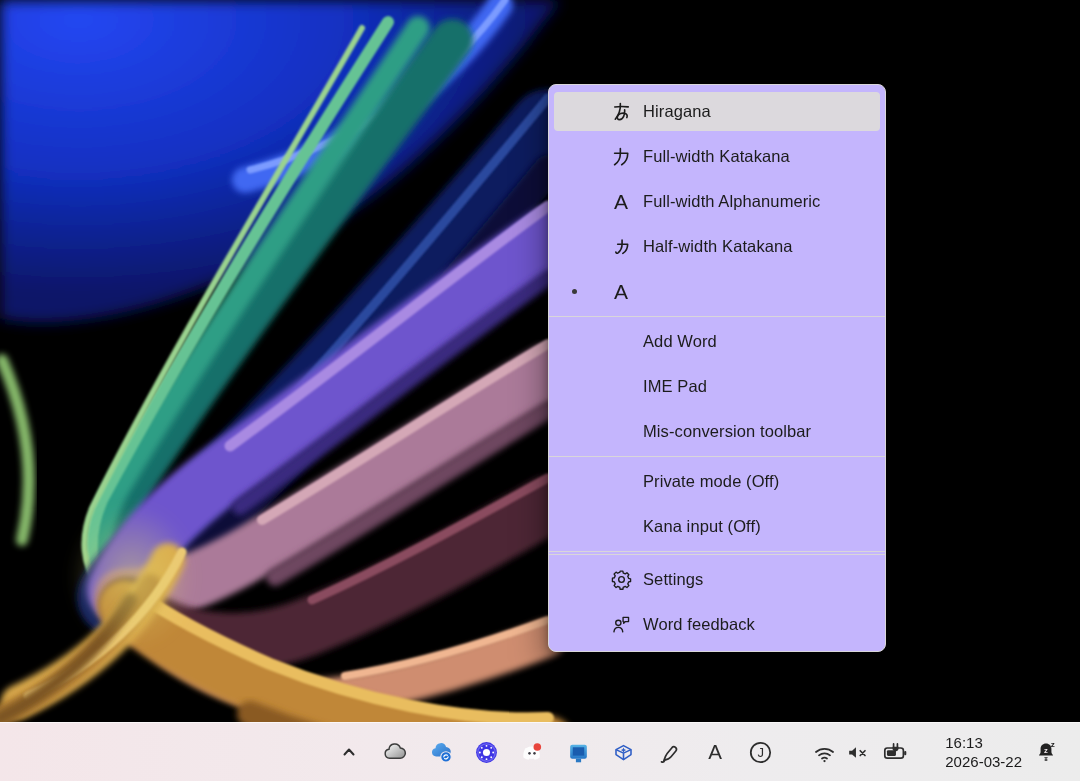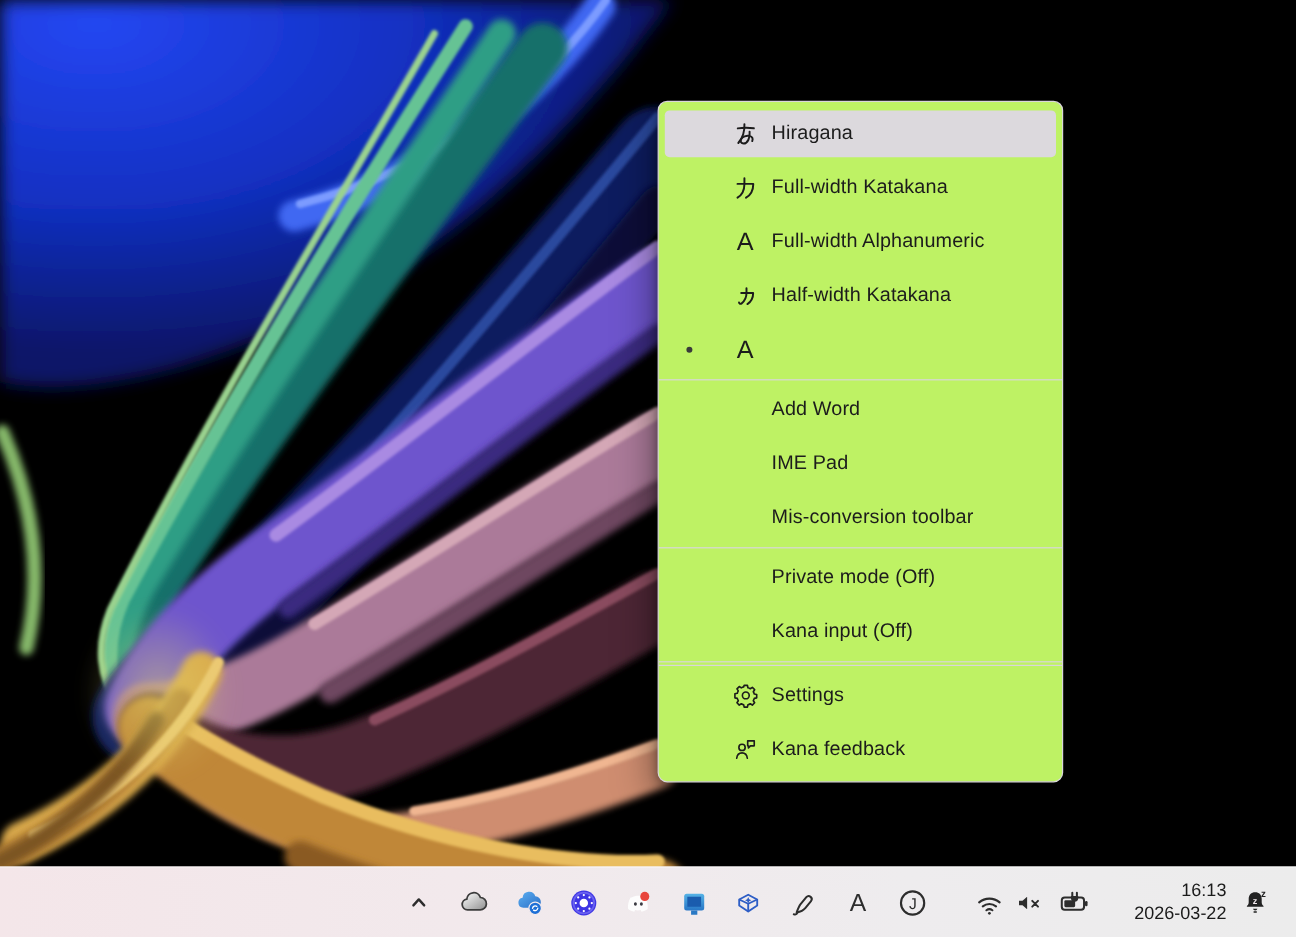--- a/index.html
+++ b/index.html
@@ -1,40 +1,40 @@
 <!DOCTYPE html>
 <html><head>
 <meta charset="utf-8">
 <style>
   html,body{margin:0;padding:0;background:#000;}
   .screen{position:relative;width:1080px;height:781px;overflow:hidden;background:#000;
           font-family:"Liberation Sans","DejaVu Sans",sans-serif;}
   .wallpaper{position:absolute;inset:0;}
   
   .ime-menu{position:absolute;left:548px;top:84px;width:338px;box-sizing:border-box;
-            background:#bef264;border:1px solid #d9d6da;border-radius:8px;padding:4px 0;
+            background:#c4b5fd;border:1px solid #d9d6da;border-radius:8px;padding:4px 0;
             box-shadow:0 12px 34px rgba(0,0,0,.5),0 2px 8px rgba(0,0,0,.3);}
   .mi{position:relative;height:45px;display:flex;align-items:center;cursor:default;}
   .mi>*{position:relative;z-index:1;}
   .mi.hl::before{content:"";position:absolute;left:5px;right:5px;top:3px;bottom:3px;
                  background:#dcd9dd;border-radius:4px;z-index:0;}
   .mi-b{width:50px;display:flex;justify-content:center;align-items:center;flex:0 0 50px;}
   .dot{width:5px;height:5px;border-radius:50%;background:#3a3a3a;}
   .mi-i{width:44px;display:flex;justify-content:center;align-items:center;flex:0 0 44px;}
   .mi-l{font-size:16.5px;color:#1c1c1c;letter-spacing:.1px;}
   .glyphA{font-size:21px;color:#1c1c1c;line-height:1;}
   .menu-sep{height:1px;background:#d9d6da;margin:2px 0;}
   
   .taskbar{position:absolute;left:0;right:0;bottom:0;height:58px;
            background:linear-gradient(90deg,#f4e6e9 0%,#f2e9ec 35%,#eeecee 70%,#ececec 100%);
            border-top:1px solid rgba(255,255,255,.65);}
   .ti{position:absolute;top:50%;transform:translate(-50%,-50%);width:28px;height:28px;
       display:flex;align-items:center;justify-content:center;}
   .clock{position:absolute;right:58px;top:50%;transform:translateY(-50%);
-         text-align:right;font-size:15px;line-height:19px;color:#1b1b1b;}
+         text-align:left;font-size:15px;line-height:19px;color:#1b1b1b;}
 </style>
 </head>
 <body>
 
 <div class="screen">
 
   <div class="wallpaper">
   <svg width="1080" height="781" viewBox="0 0 1080 781">
     <defs>
       <radialGradient id="gBlue" cx="14%" cy="6%" r="85%">
@@ -193,21 +193,21 @@
 
     <div class="mi">
       <span class="mi-b"></span>
       <span class="mi-i">
         <svg viewBox="0 0 20 20" width="21" height="21" fill="none" stroke="#1c1c1c" stroke-width="1.3" stroke-linecap="round" stroke-linejoin="round">
           <circle cx="7" cy="8.4" r="2.5"></circle>
           <path d="M2.8 17c.3-2.7 2-4.2 4.2-4.2s3.9 1.5 4.2 4.2"></path>
           <path d="M11.5 3.2h5.2v4h-3l-1.6 1.6V7.2h-.6z"></path>
         </svg>
       </span>
-      <span class="mi-l">Kana feedback</span>
+      <span class="mi-l">Word feedback</span>
     </div>
   </div>
 
   <div class="taskbar">
 
     <span class="ti" style="left:349px">
       <svg viewBox="0 0 24 24" width="24" height="24" fill="none" stroke="#2d2d2d" stroke-width="2" stroke-linecap="round" stroke-linejoin="round">
           <path d="M7.5 14.5l4.5-5 4.5 5"></path>
         </svg>
     </span>

